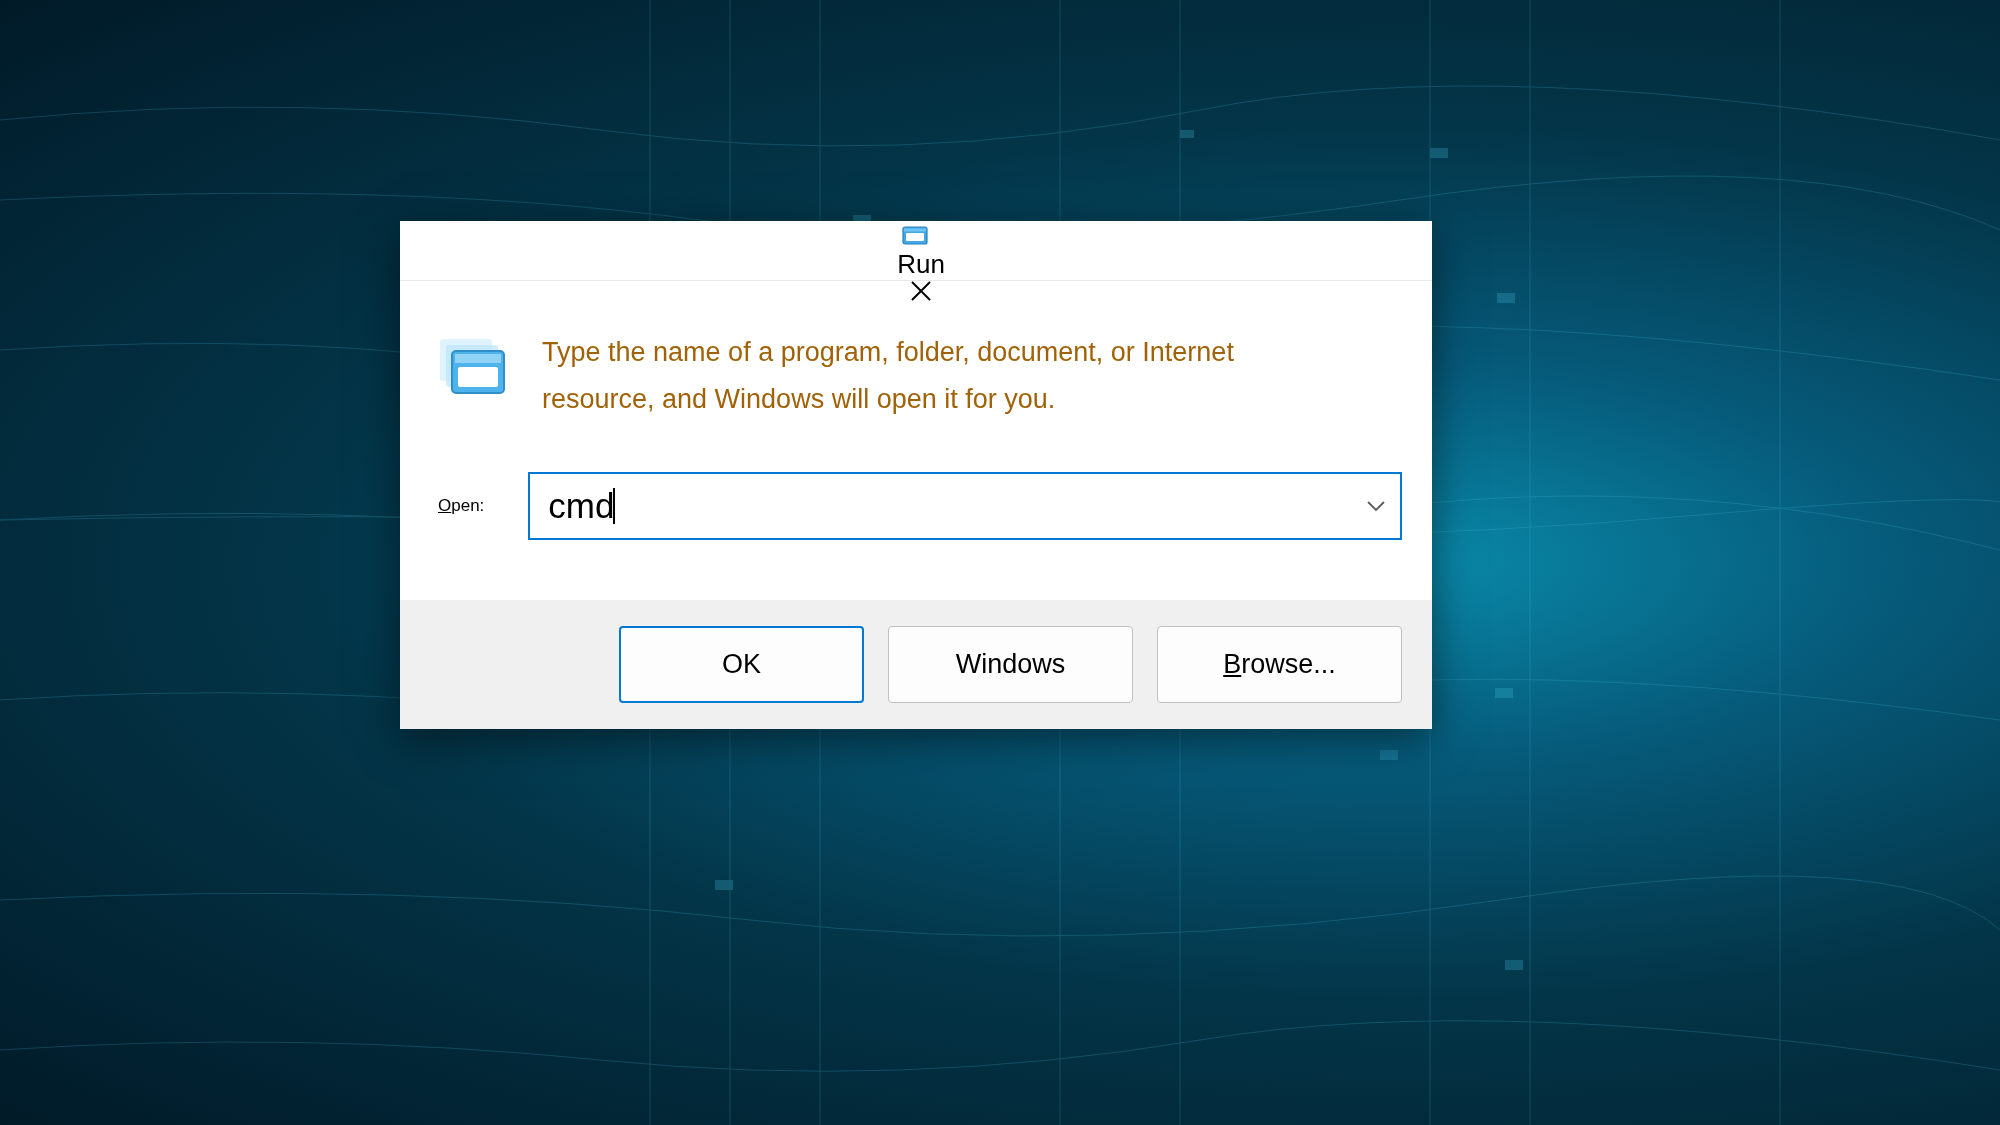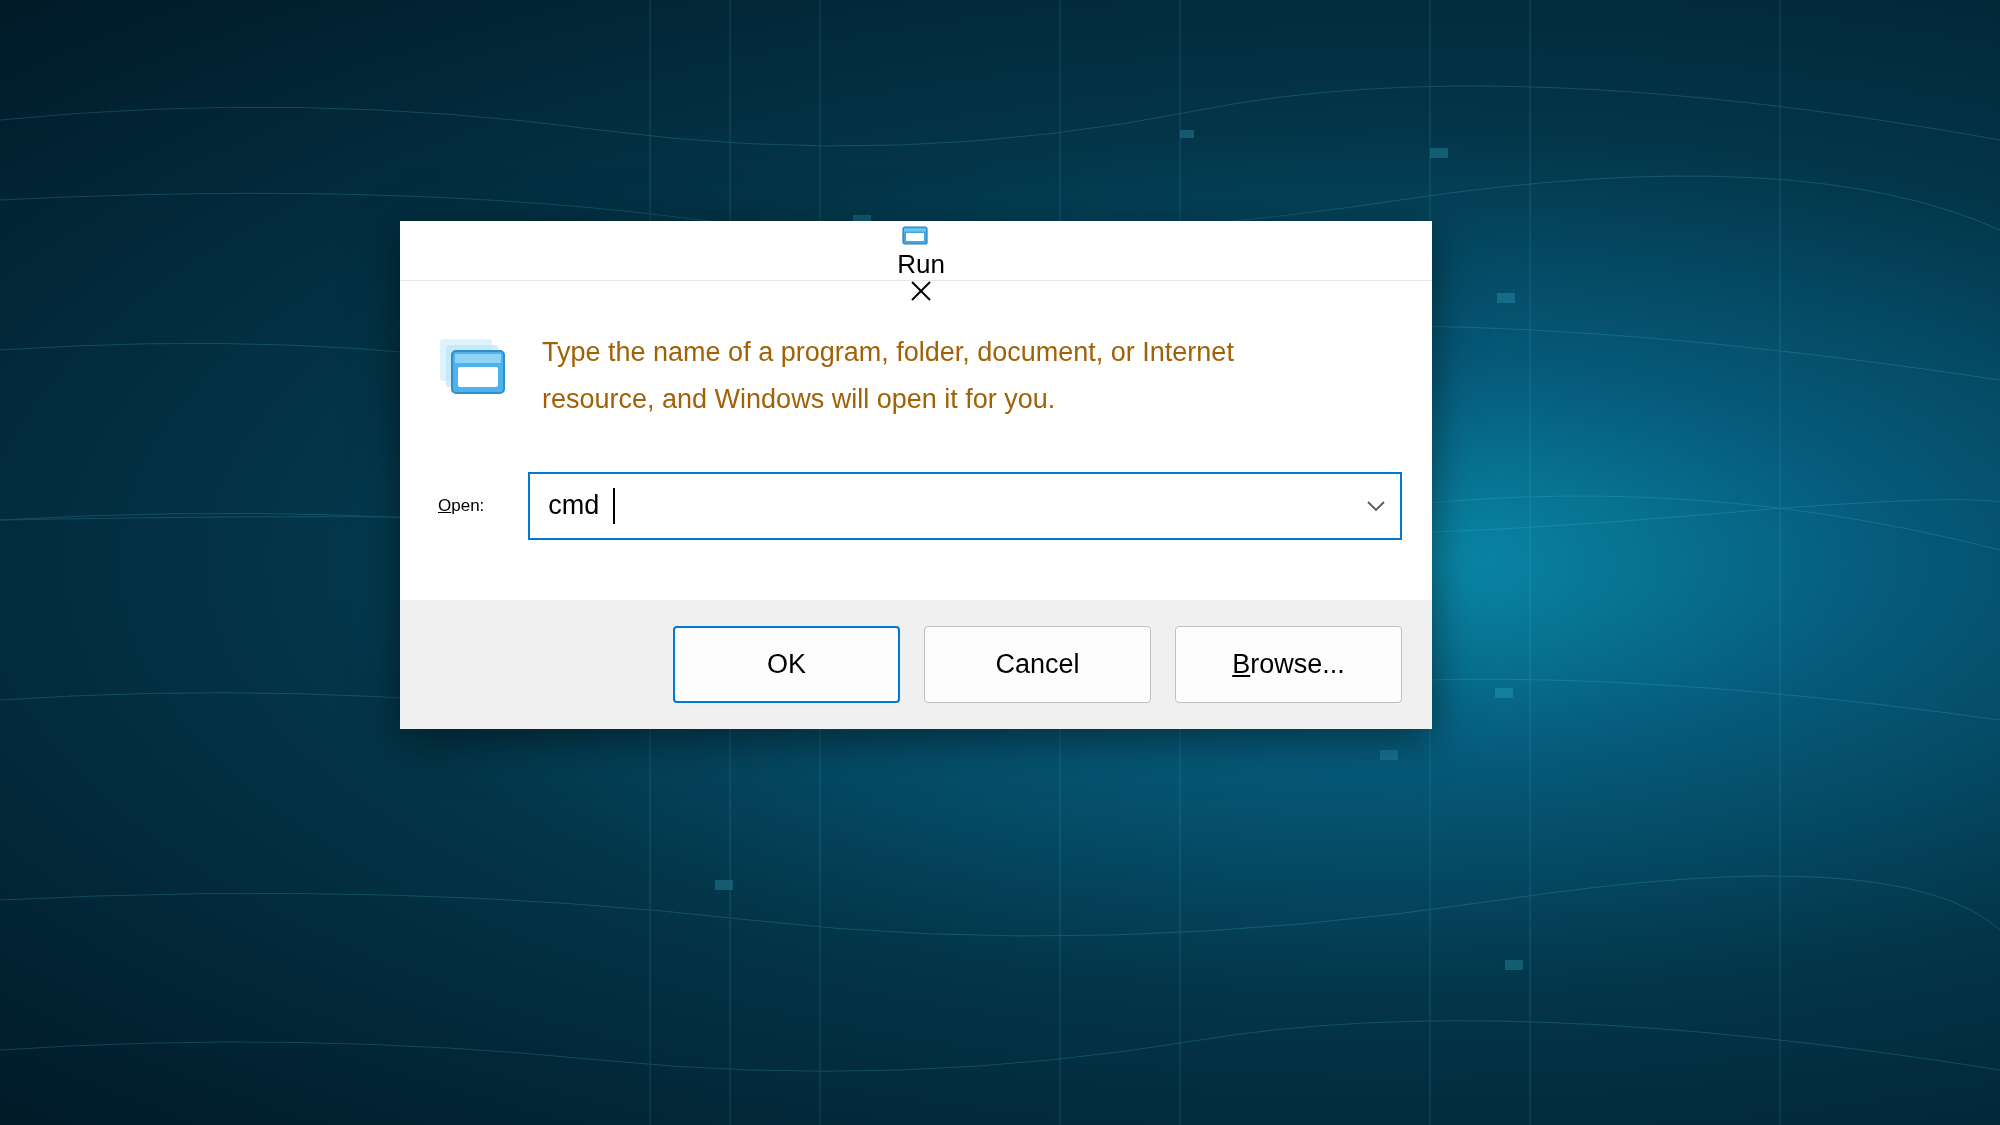--- a/index.html
+++ b/index.html
@@ -118,21 +118,21 @@
       border: 2px solid #0078d4;
       display: flex;
       align-items: center;
       padding: 0 14px 0 18px;
       position: relative;
     }
     .combobox-input {
       flex: 1;
       border: none;
       outline: none;
-      font-size: 27px;
+      font-size: 35px;
       font-family: inherit;
       color: #000;
       background: transparent;
     }
     .cursor {
       position: absolute;
       width: 2px;
       height: 36px;
       background: #000;
       left: 83px;
@@ -150,21 +150,21 @@
     }
     
     .button-bar {
       background: #f0f0f0;
       padding: 26px 30px 26px 30px;
       display: flex;
       justify-content: flex-end;
       gap: 24px;
     }
     .btn {
-      width: 227px;
+      width: 245px;
       height: 77px;
       display: flex;
       align-items: center;
       justify-content: center;
       font-size: 27px;
       color: #000;
       background: #fdfdfd;
       border: 1px solid #c0c0c0;
       border-radius: 4px;
       cursor: pointer;
@@ -256,20 +256,20 @@
           <svg viewBox="0 0 20 12">
             <path d="M2,2 L10,10 L18,2" stroke="currentColor" stroke-width="1.8" fill="none"></path>
           </svg>
         </span>
       </div>
     </div>
   </div>
 
   <div class="button-bar">
     <button class="btn primary">OK</button>
-    <button class="btn">Cancel</button>
+    <button class="btn">Windows</button>
     <button class="btn">
         <span class="underline">B</span>
         <span>rowse...</span>
       </button>
   </div>
 
 </div>
 
 </body></html>

